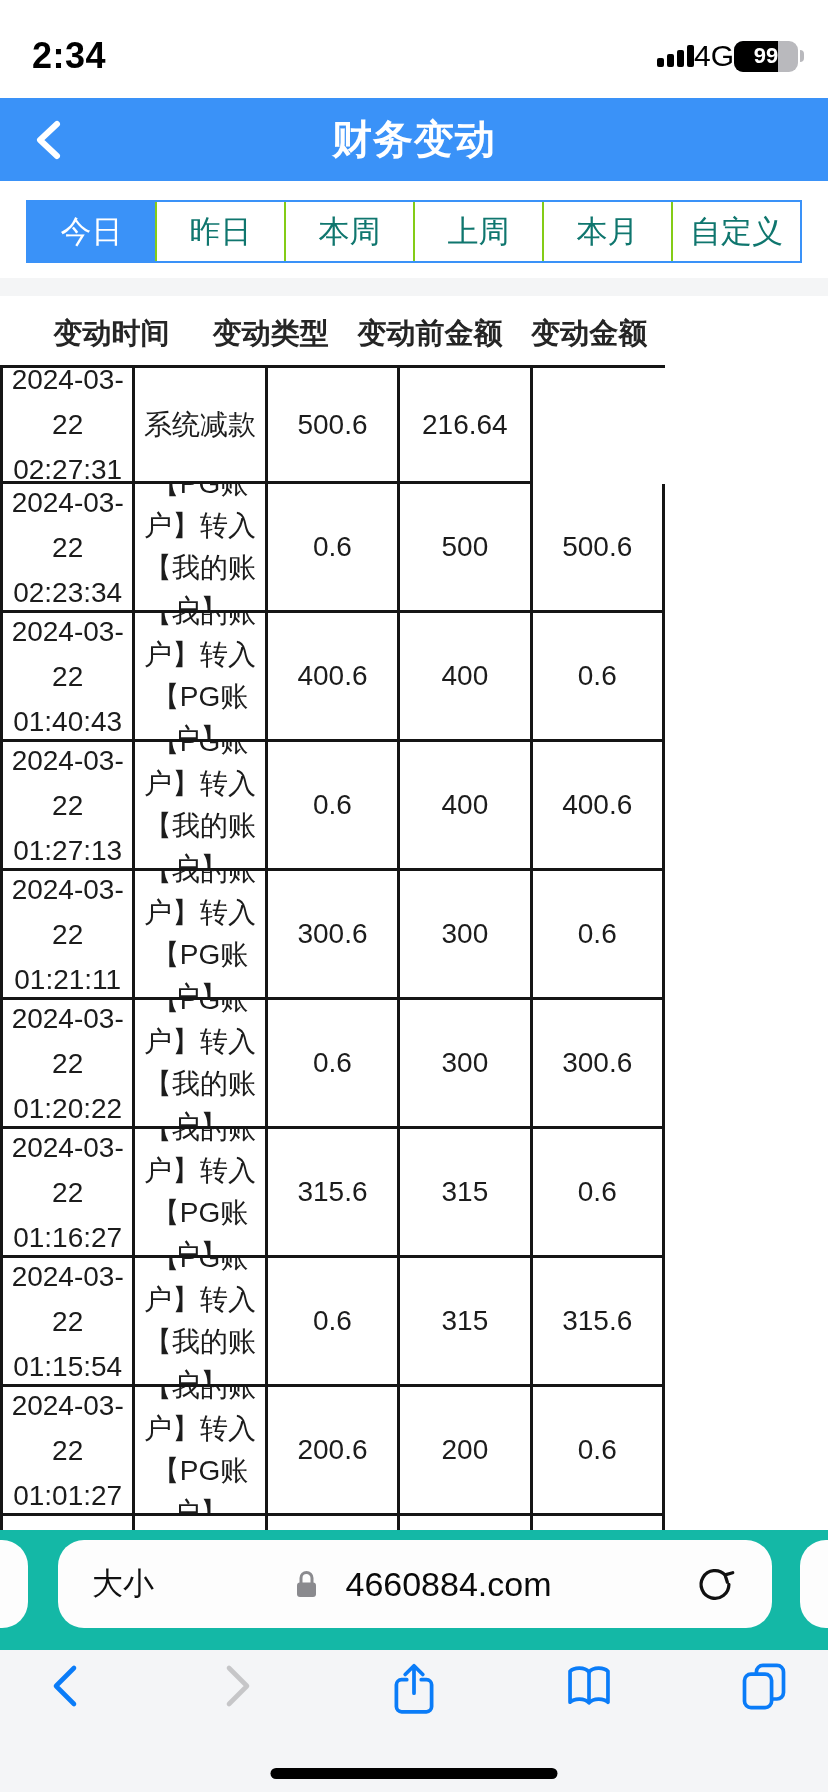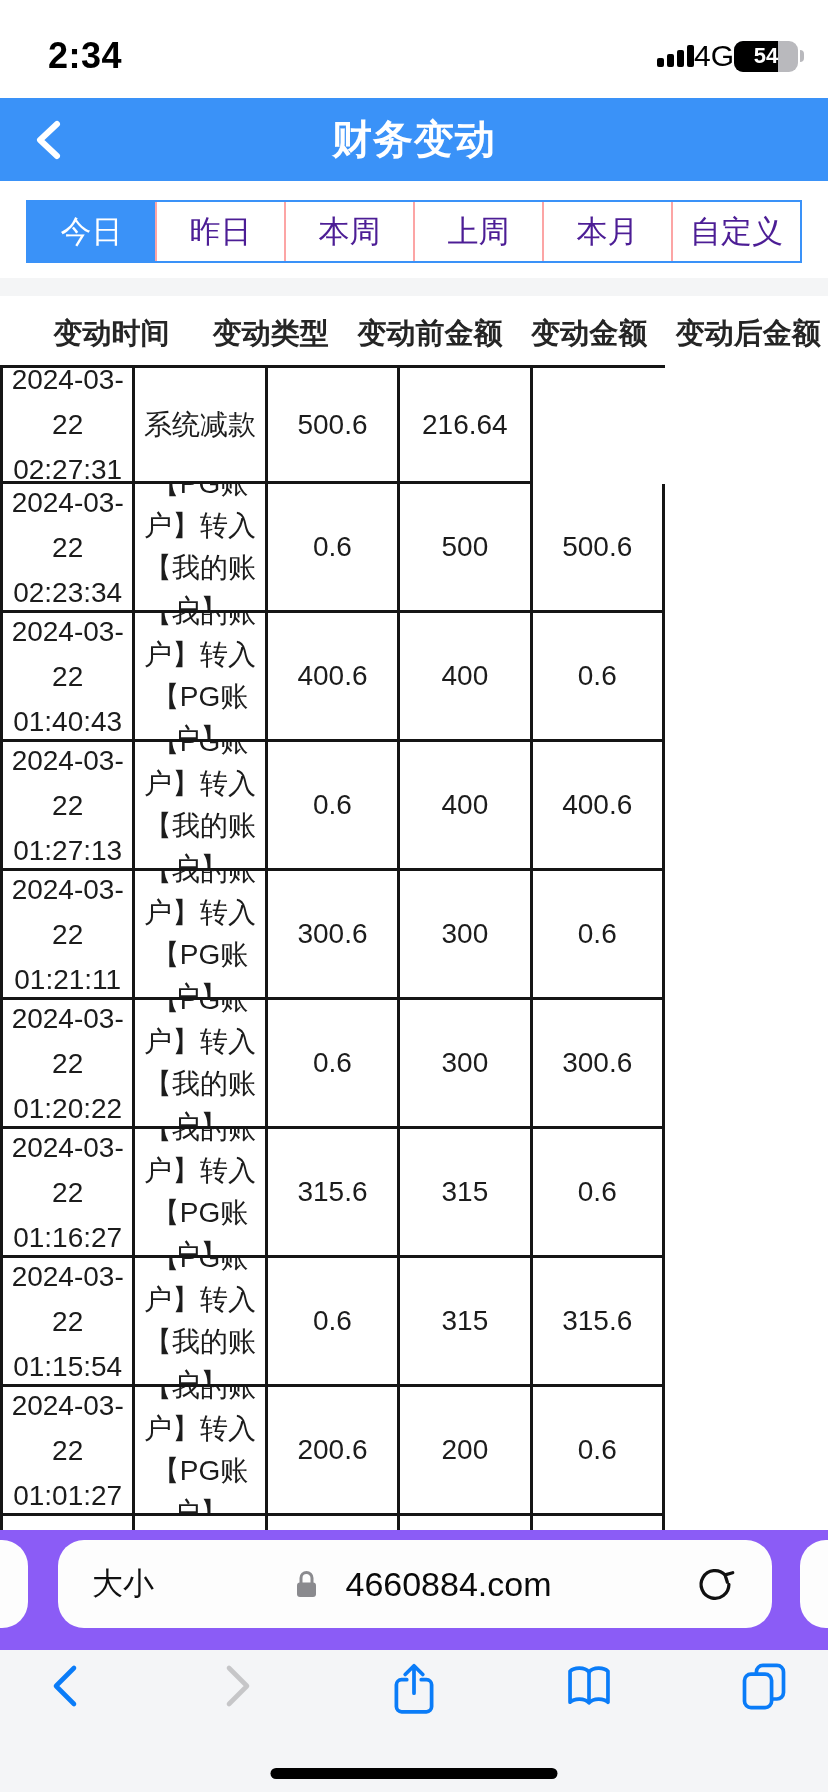--- a/index.html
+++ b/index.html
@@ -5,21 +5,21 @@
   * { margin:0; padding:0; box-sizing:border-box; }
   html,body { width:828px; height:1792px; }
   body {
     font-family:"Liberation Sans","DejaVu Sans",sans-serif;
     background:#ffffff; position:relative; overflow:hidden;
   }
   .screen { position:absolute; inset:0; background:#fff; overflow:hidden; }
 
   
   .status-bar { height:98px; display:flex; align-items:center; justify-content:space-between;
-                padding:14px 24px 0 48px; background:#fff; }
+                padding:14px 24px 0 32px; background:#fff; }
   .sb-time { font-size:36px; font-weight:700; color:#000; letter-spacing:.5px; }
   .sb-right { display:flex; align-items:center; }
   .sig { display:flex; align-items:flex-end; gap:3px; height:22px; }
   .sig i { display:block; width:7px; background:#000; border-radius:2px; }
   .sig i:nth-child(1){height:9px;} .sig i:nth-child(2){height:13px;}
   .sig i:nth-child(3){height:17px;} .sig i:nth-child(4){height:22px;}
   .sb-net { font-size:30px; color:#000; }
   .batt-wrap { display:flex; align-items:center; }
   .batt { position:relative; width:64px; height:31px; border-radius:9px; background:#b9b9bd; overflow:hidden; }
   .batt-fill { position:absolute; left:0; top:0; bottom:0; width:69%; background:#000; }
@@ -29,21 +29,21 @@
 
   
   .nav-bar { height:83px; background:#3a92f8; display:flex; align-items:center; justify-content:center; position:relative;text-align:right; }
   .nav-back { position:absolute; left:26px; top:50%; transform:translateY(-50%); width:44px; height:44px;
               display:flex; align-items:center; justify-content:center; cursor:pointer; }
   .nav-title { color:#fff; font-size:40px; font-weight:700; letter-spacing:1px; }
 
   
   .tab-strip { margin:19px 26px 0 26px; height:63px; display:flex; border:2px solid #3a92f8; }
   .tab { flex:1; display:flex; align-items:center; justify-content:center;
-         font-size:31px; color:#4c1d95; background:#fff; border-left:2px solid #fca5a5; cursor:pointer; }
+         font-size:31px; color:#0f766e; background:#fff; border-left:2px solid #84cc16; cursor:pointer; }
   .tab:first-child { border-left:none; }
   .tab.selected { background:#3a92f8; color:#fff; }
 
   .spacer-a { height:15px; background:#fff; }
   .gray-band { height:18px; background:#f4f5f6; }
   .spacer-b { height:6px; background:#fff; }
 
   
   .thead { height:63px; display:flex; align-items:center;padding-left:32px; }
   .thead span { width:20%; text-align:center; font-size:29px; font-weight:700; color:#252525; }
@@ -52,21 +52,21 @@
   .trow.first .cell { height:116px; }
   .cell { width:20%; height:129px; border-right:3px solid #151515; border-bottom:3px solid #151515;
           display:flex; flex-direction:column; align-items:center; justify-content:center;
           text-align:center; font-size:28px; color:#1c1c1c; background:#fff; padding:0 7px; overflow:hidden; }
   .cell div { line-height:42px; }
   .c-time div { line-height:45px; }
   .trow.partial .cell { height:60px; }
 
   
   .bottom-chrome { position:absolute; left:0; right:0; bottom:0; height:262px; z-index:5; }
-  .url-zone { position:relative; height:120px; background:#8b5cf6; }
+  .url-zone { position:relative; height:120px; background:#14b8a6; }
   .url-pill { position:absolute; left:58px; top:10px; width:714px; height:88px; background:#fdfdfd;
               border-radius:26px; display:flex; align-items:center; justify-content:space-between;
               padding:0 34px; cursor:pointer; }
   .url-stub { position:absolute; top:10px; width:56px; height:88px; background:#fdfdfd; border-radius:26px; }
   .stub-l { left:-28px; } .stub-r { right:-28px; }
   .pill-size { font-size:31px; color:#111; }
   .pill-center { display:flex; align-items:center; gap:26px; }
   .pill-domain { font-size:34px; color:#0a0a0a; }
   .toolbar { position:relative; height:142px; background:#f4f5f7; display:flex; justify-content:space-between;
              padding:10px 36px 0 36px; }
@@ -86,21 +86,21 @@
       <span class="sig">
           <i></i>
           <i></i>
           <i></i>
           <i></i>
         </span>
       <span class="sb-net">4G</span>
       <span class="batt-wrap">
         <span class="batt">
           <span class="batt-fill"></span>
-          <span class="batt-num">54</span>
+          <span class="batt-num">99</span>
         </span>
         <span class="batt-cap"></span>
       </span>
     </div>
   </div>
 
   <div class="nav-bar">
     <span class="nav-back">
       <svg width="34" height="44" viewBox="0 0 34 44">
         <path d="M26 6 L9 22 L26 38" fill="none" stroke="#ffffff" stroke-width="6" stroke-linecap="round" stroke-linejoin="round"></path>
@@ -120,21 +120,20 @@
 
   <div class="spacer-a"></div>
   <div class="gray-band"></div>
   <div class="spacer-b"></div>
 
   <div class="thead">
     <span>变动时间</span>
     <span>变动类型</span>
     <span>变动前金额</span>
     <span>变动金额</span>
-    <span>变动后金额</span>
   </div>
 
   <div class="table">
       <div class="trow first">
         <div class="cell c-time">
           <div>2024-03-22</div>
           <div>02:27:31</div>
         </div>
         <div class="cell c-type">
           <div>系统减款</div>

